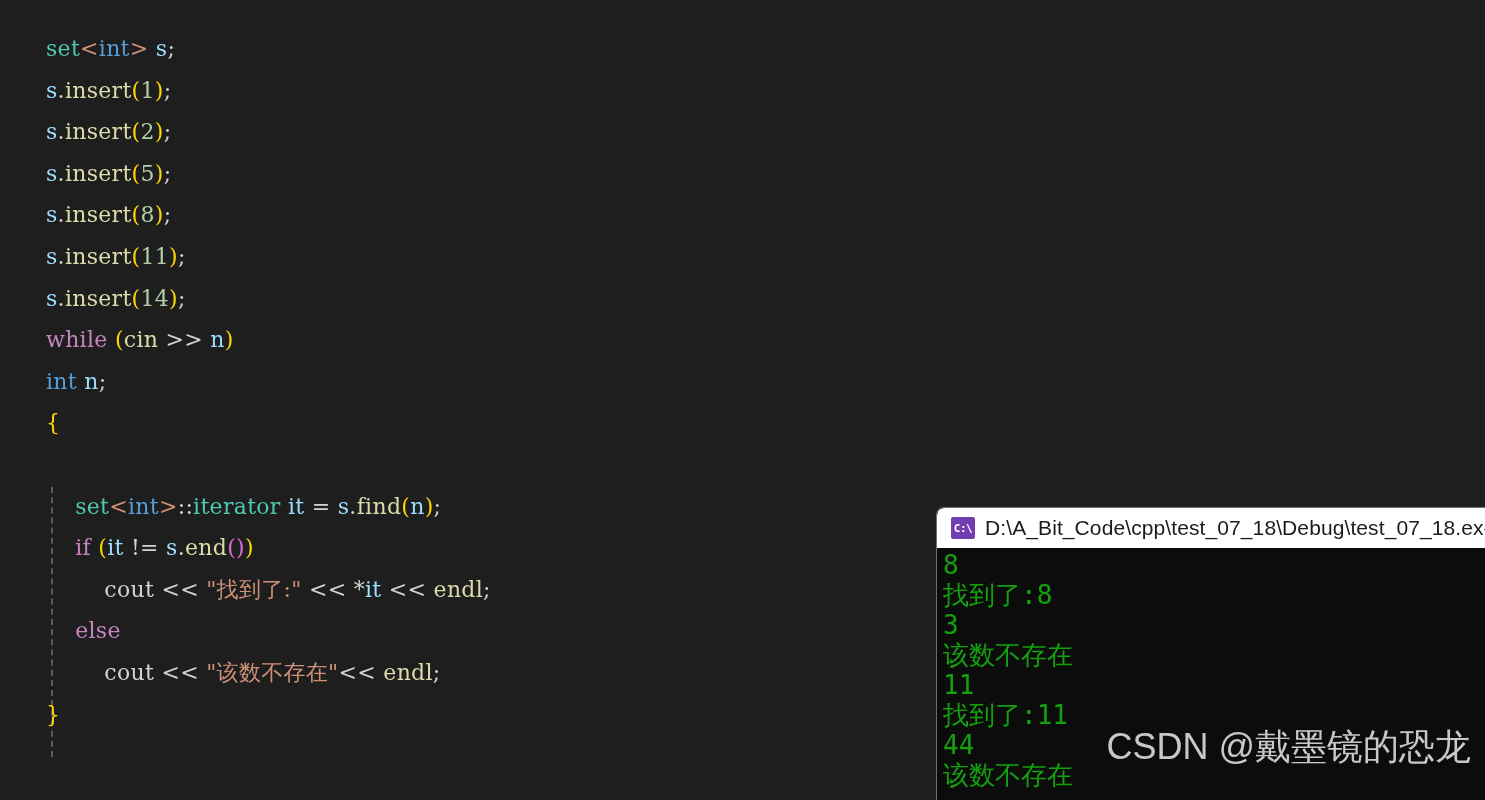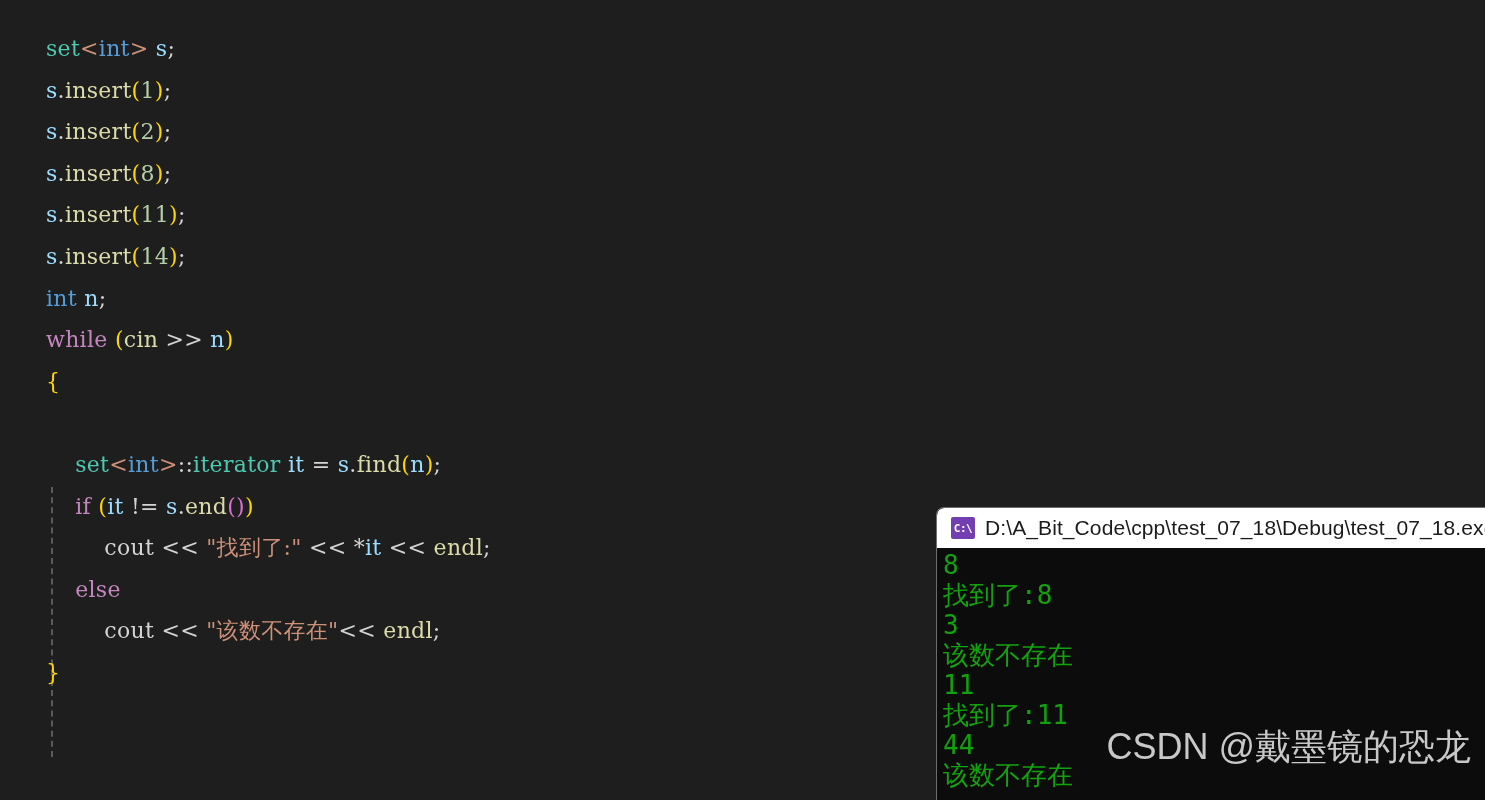--- a/index.html
+++ b/index.html
@@ -137,25 +137,26 @@
 <body>
 
 <div id="root">
 
   <div id="editor">
     <div class="guide"></div>
     <div id="code-lines">
         <div class="code-line"><span class="t-type">set</span><span class="t-angle">&lt;</span><span class="t-prim">int</span><span class="t-angle">&gt;</span><span class="t-plain"> </span><span class="t-var">s</span><span class="t-punct">;</span></div>
         <div class="code-line"><span class="t-var">s</span><span class="t-punct">.</span><span class="t-fn">insert</span><span class="t-br1">(</span><span class="t-num">1</span><span class="t-br1">)</span><span class="t-punct">;</span></div>
         <div class="code-line"><span class="t-var">s</span><span class="t-punct">.</span><span class="t-fn">insert</span><span class="t-br1">(</span><span class="t-num">2</span><span class="t-br1">)</span><span class="t-punct">;</span></div>
+        <div class="code-line"><span class="t-var">s</span><span class="t-punct">.</span><span class="t-fn">insert</span><span class="t-br1">(</span><span class="t-num">5</span><span class="t-br1">)</span><span class="t-punct">;</span></div>
         <div class="code-line"><span class="t-var">s</span><span class="t-punct">.</span><span class="t-fn">insert</span><span class="t-br1">(</span><span class="t-num">8</span><span class="t-br1">)</span><span class="t-punct">;</span></div>
         <div class="code-line"><span class="t-var">s</span><span class="t-punct">.</span><span class="t-fn">insert</span><span class="t-br1">(</span><span class="t-num">11</span><span class="t-br1">)</span><span class="t-punct">;</span></div>
         <div class="code-line"><span class="t-var">s</span><span class="t-punct">.</span><span class="t-fn">insert</span><span class="t-br1">(</span><span class="t-num">14</span><span class="t-br1">)</span><span class="t-punct">;</span></div>
+        <div class="code-line"><span class="t-kw">while</span><span class="t-plain"> </span><span class="t-br1">(</span><span class="t-fn">cin</span><span class="t-plain"> </span><span class="t-op">&gt;&gt;</span><span class="t-plain"> </span><span class="t-var">n</span><span class="t-br1">)</span></div>
         <div class="code-line"><span class="t-prim">int</span><span class="t-plain"> </span><span class="t-var">n</span><span class="t-punct">;</span></div>
-        <div class="code-line"><span class="t-kw">while</span><span class="t-plain"> </span><span class="t-br1">(</span><span class="t-fn">cin</span><span class="t-plain"> </span><span class="t-op">&gt;&gt;</span><span class="t-plain"> </span><span class="t-var">n</span><span class="t-br1">)</span></div>
         <div class="code-line"><span class="t-br1">{</span></div>
         <div class="code-line blank"></div>
         <div class="code-line"><span class="t-plain">    </span><span class="t-type">set</span><span class="t-angle">&lt;</span><span class="t-prim">int</span><span class="t-angle">&gt;</span><span class="t-punct">::</span><span class="t-type">iterator</span><span class="t-plain"> </span><span class="t-var">it</span><span class="t-plain"> </span><span class="t-op">=</span><span class="t-plain"> </span><span class="t-var">s</span><span class="t-punct">.</span><span class="t-fn">find</span><span class="t-br1">(</span><span class="t-var">n</span><span class="t-br1">)</span><span class="t-punct">;</span></div>
         <div class="code-line"><span class="t-plain">    </span><span class="t-kw">if</span><span class="t-plain"> </span><span class="t-br1">(</span><span class="t-var">it</span><span class="t-plain"> </span><span class="t-op">!=</span><span class="t-plain"> </span><span class="t-var">s</span><span class="t-punct">.</span><span class="t-fn">end</span><span class="t-br2">(</span><span class="t-br2">)</span><span class="t-br1">)</span></div>
         <div class="code-line"><span class="t-plain">        </span><span class="t-plain">cout</span><span class="t-plain"> </span><span class="t-op">&lt;&lt;</span><span class="t-plain"> </span><span class="t-str">"找到了:"</span><span class="t-plain"> </span><span class="t-op">&lt;&lt;</span><span class="t-plain"> </span><span class="t-op">*</span><span class="t-var">it</span><span class="t-plain"> </span><span class="t-op">&lt;&lt;</span><span class="t-plain"> </span><span class="t-fn">endl</span><span class="t-punct">;</span></div>
         <div class="code-line"><span class="t-plain">    </span><span class="t-kw">else</span></div>
         <div class="code-line"><span class="t-plain">        </span><span class="t-plain">cout</span><span class="t-plain"> </span><span class="t-op">&lt;&lt;</span><span class="t-plain"> </span><span class="t-str">"该数不存在"</span><span class="t-op">&lt;&lt;</span><span class="t-plain"> </span><span class="t-fn">endl</span><span class="t-punct">;</span></div>
         <div class="code-line"><span class="t-br1">}</span></div>
       </div>
   </div>

